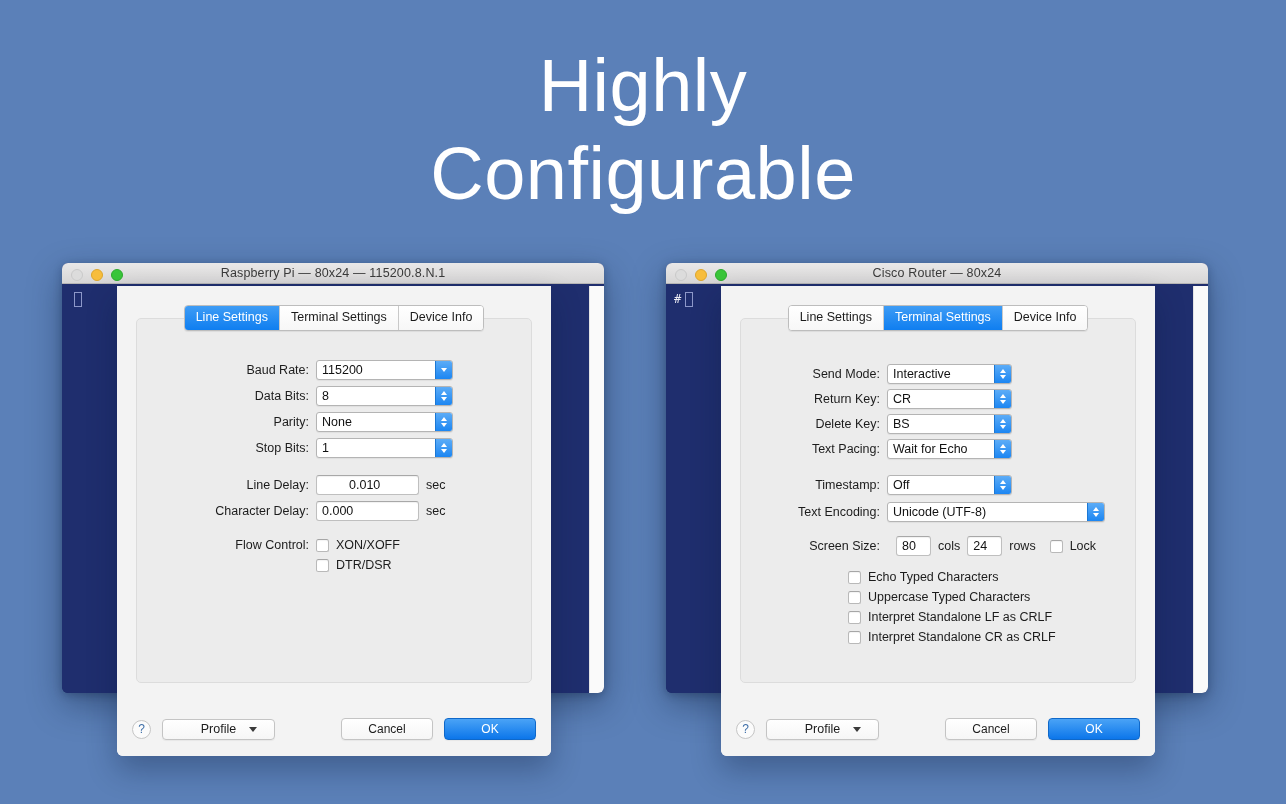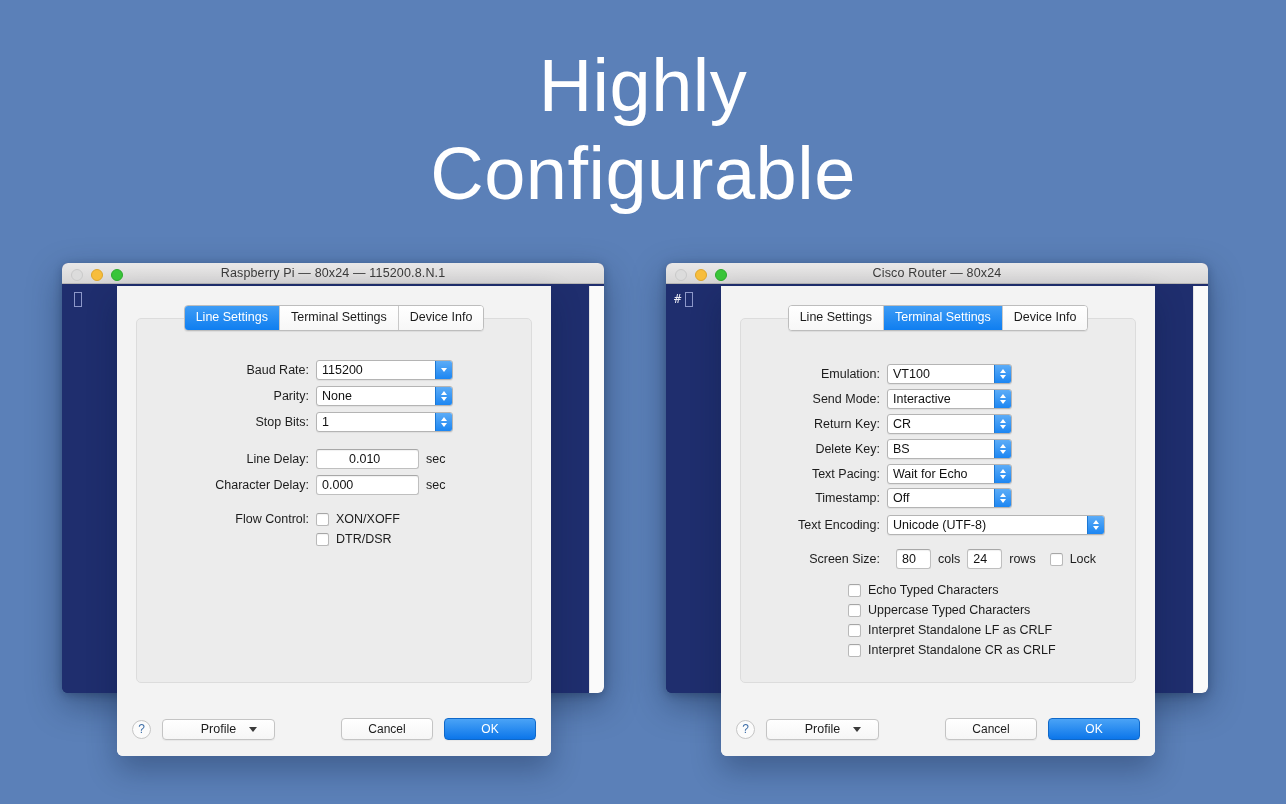--- a/index.html
+++ b/index.html
@@ -380,20 +380,32 @@
     <div class="row">
       <div class="lbl" style="width:173px;">Baud Rate:</div>
       <div class="combo" style="width:137px; margin-left:7px;">
         <div class="combo-text">115200</div>
         <div class="combo-btn">
           <span class="chev down"></span>
         </div>
       </div>
     </div>
 
+    <div class="row">
+      <div class="lbl" style="width:173px;">Data Bits:</div>
+      <div class="combo" style="width:137px; margin-left:7px;">
+        <div class="combo-text">8</div>
+        <div class="combo-btn">
+          <span class="stepper-arrows">
+            <span class="chev up"></span>
+            <span class="chev down"></span>
+          </span>
+        </div>
+      </div>
+    </div>
 
     <div class="row">
       <div class="lbl" style="width:173px;">Parity:</div>
       <div class="combo" style="width:137px; margin-left:7px;">
         <div class="combo-text">None</div>
         <div class="combo-btn">
           <span class="stepper-arrows">
             <span class="chev up"></span>
             <span class="chev down"></span>
           </span>
@@ -482,32 +494,20 @@
       <div class="tab">Line Settings</div>
       <div class="tab active">Terminal Settings</div>
       <div class="tab">Device Info</div>
     </div>
   </div>
 
   <div class="panel"></div>
 
   <div class="form" style="padding-top:46px;">
 
-    <div class="row" style="margin-bottom:5px;">
-      <div class="lbl" style="width:140px;">Emulation:</div>
-      <div class="combo" style="width:125px; margin-left:7px;">
-        <div class="combo-text">VT100</div>
-        <div class="combo-btn">
-          <span class="stepper-arrows">
-            <span class="chev up"></span>
-            <span class="chev down"></span>
-          </span>
-        </div>
-      </div>
-    </div>
 
     <div class="row" style="margin-bottom:5px;">
       <div class="lbl" style="width:140px;">Send Mode:</div>
       <div class="combo" style="width:125px; margin-left:7px;">
         <div class="combo-text">Interactive</div>
         <div class="combo-btn">
           <span class="stepper-arrows">
             <span class="chev up"></span>
             <span class="chev down"></span>
           </span>
@@ -534,21 +534,21 @@
         <div class="combo-text">BS</div>
         <div class="combo-btn">
           <span class="stepper-arrows">
             <span class="chev up"></span>
             <span class="chev down"></span>
           </span>
         </div>
       </div>
     </div>
 
-    <div class="row" style="margin-bottom:4px;">
+    <div class="row" style="margin-bottom:16px;">
       <div class="lbl" style="width:140px;">Text Pacing:</div>
       <div class="combo" style="width:125px; margin-left:7px;">
         <div class="combo-text">Wait for Echo</div>
         <div class="combo-btn">
           <span class="stepper-arrows">
             <span class="chev up"></span>
             <span class="chev down"></span>
           </span>
         </div>
       </div>

